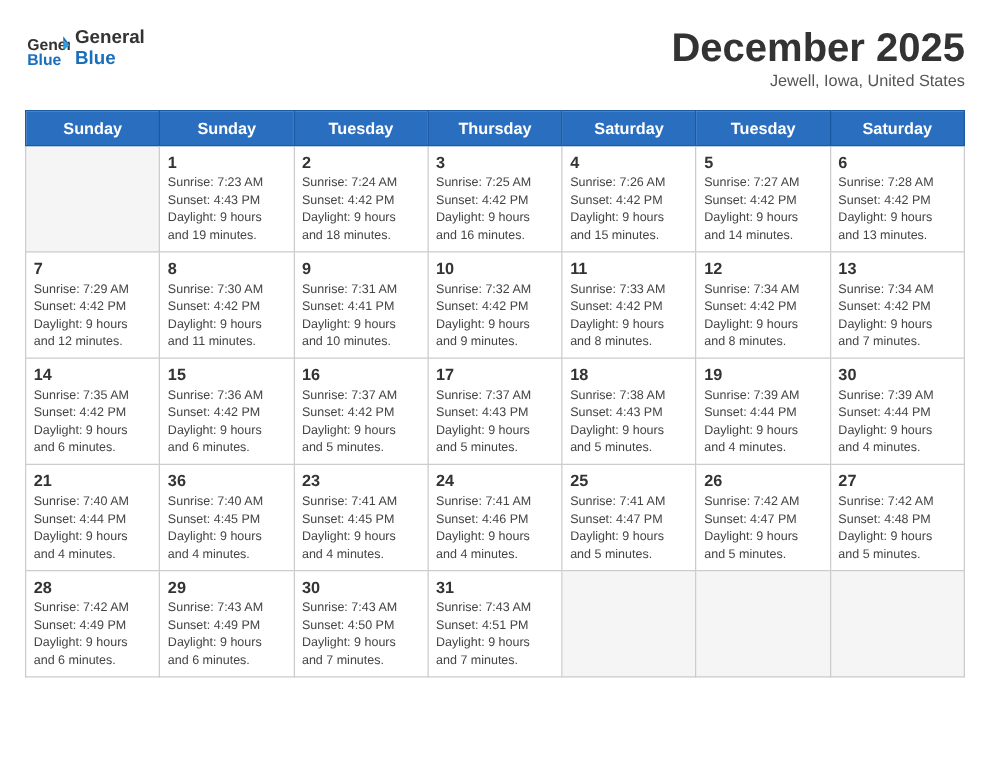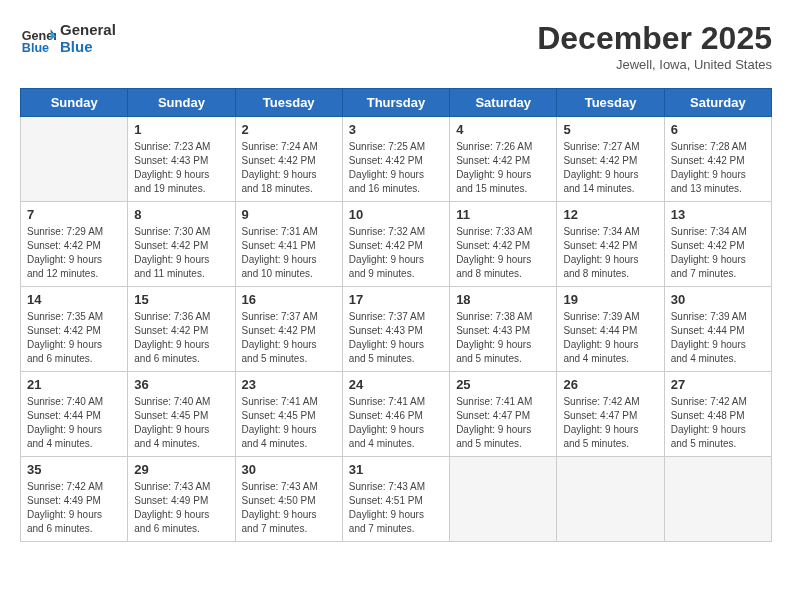--- a/index.html
+++ b/index.html
@@ -223,21 +223,21 @@
           <span class="day-num">26</span>
           <div class="day-info">Sunrise: 7:42 AM<br>Sunset: 4:47 PM<br>Daylight: 9 hours<br>and 5 minutes.</div>
         </td>
         <td>
           <span class="day-num">27</span>
           <div class="day-info">Sunrise: 7:42 AM<br>Sunset: 4:48 PM<br>Daylight: 9 hours<br>and 5 minutes.</div>
         </td>
       </tr>
       <tr>
         <td>
-          <span class="day-num">35</span>
+          <span class="day-num">28</span>
           <div class="day-info">Sunrise: 7:42 AM<br>Sunset: 4:49 PM<br>Daylight: 9 hours<br>and 6 minutes.</div>
         </td>
         <td>
           <span class="day-num">29</span>
           <div class="day-info">Sunrise: 7:43 AM<br>Sunset: 4:49 PM<br>Daylight: 9 hours<br>and 6 minutes.</div>
         </td>
         <td>
           <span class="day-num">30</span>
           <div class="day-info">Sunrise: 7:43 AM<br>Sunset: 4:50 PM<br>Daylight: 9 hours<br>and 7 minutes.</div>
         </td>

